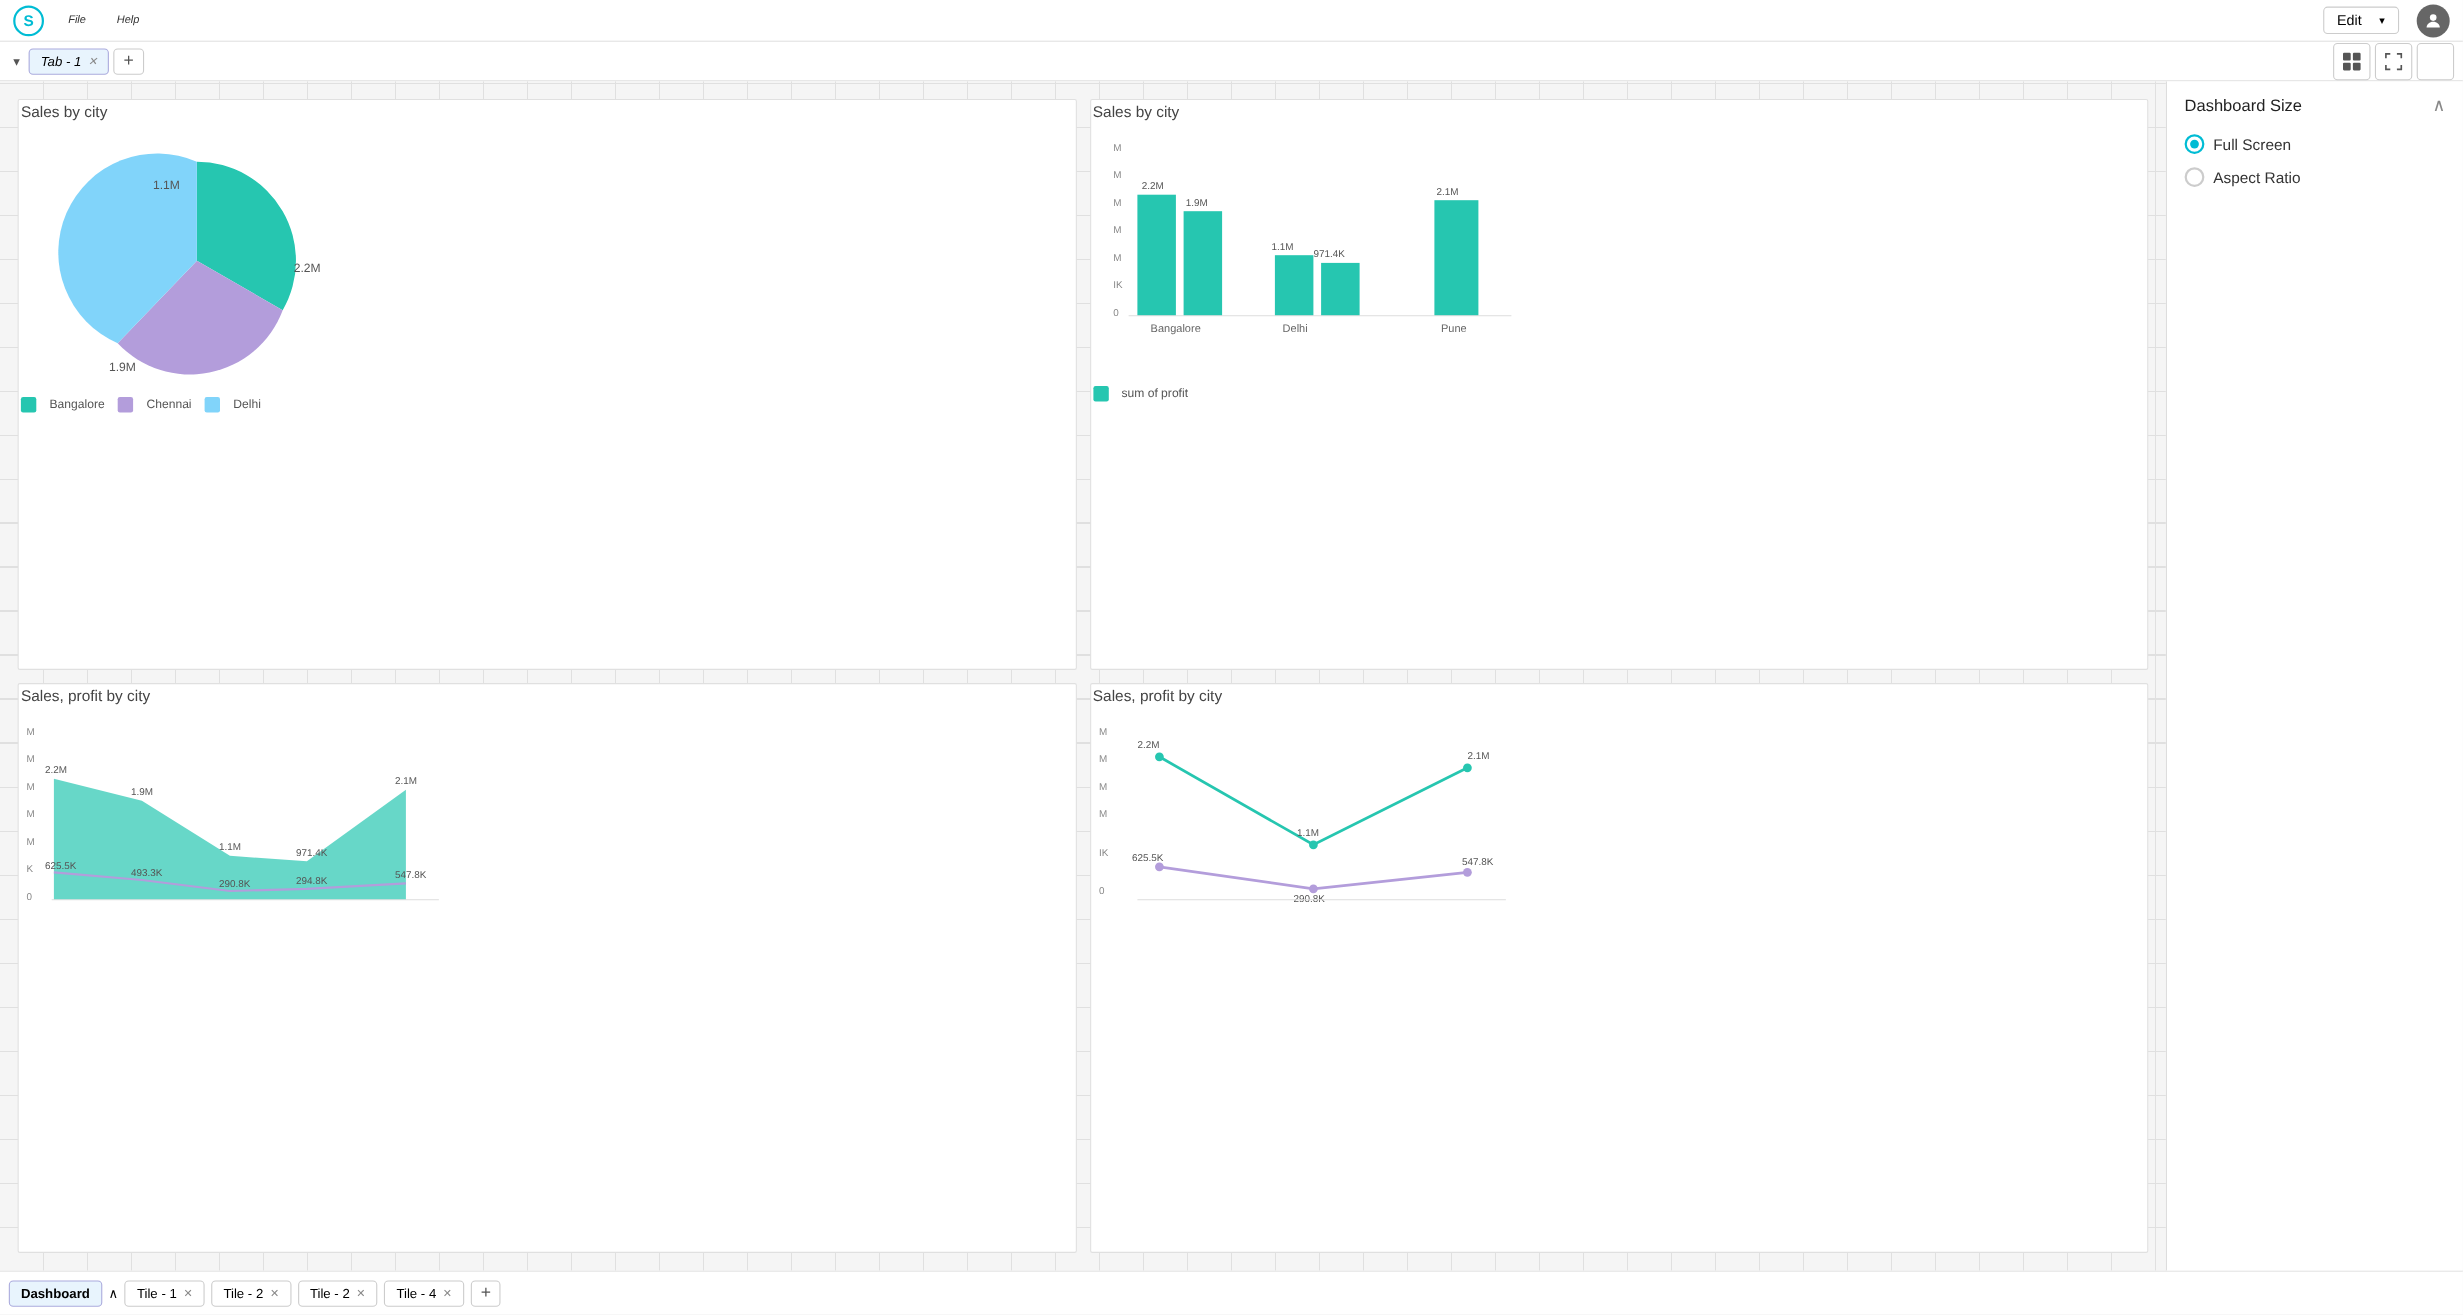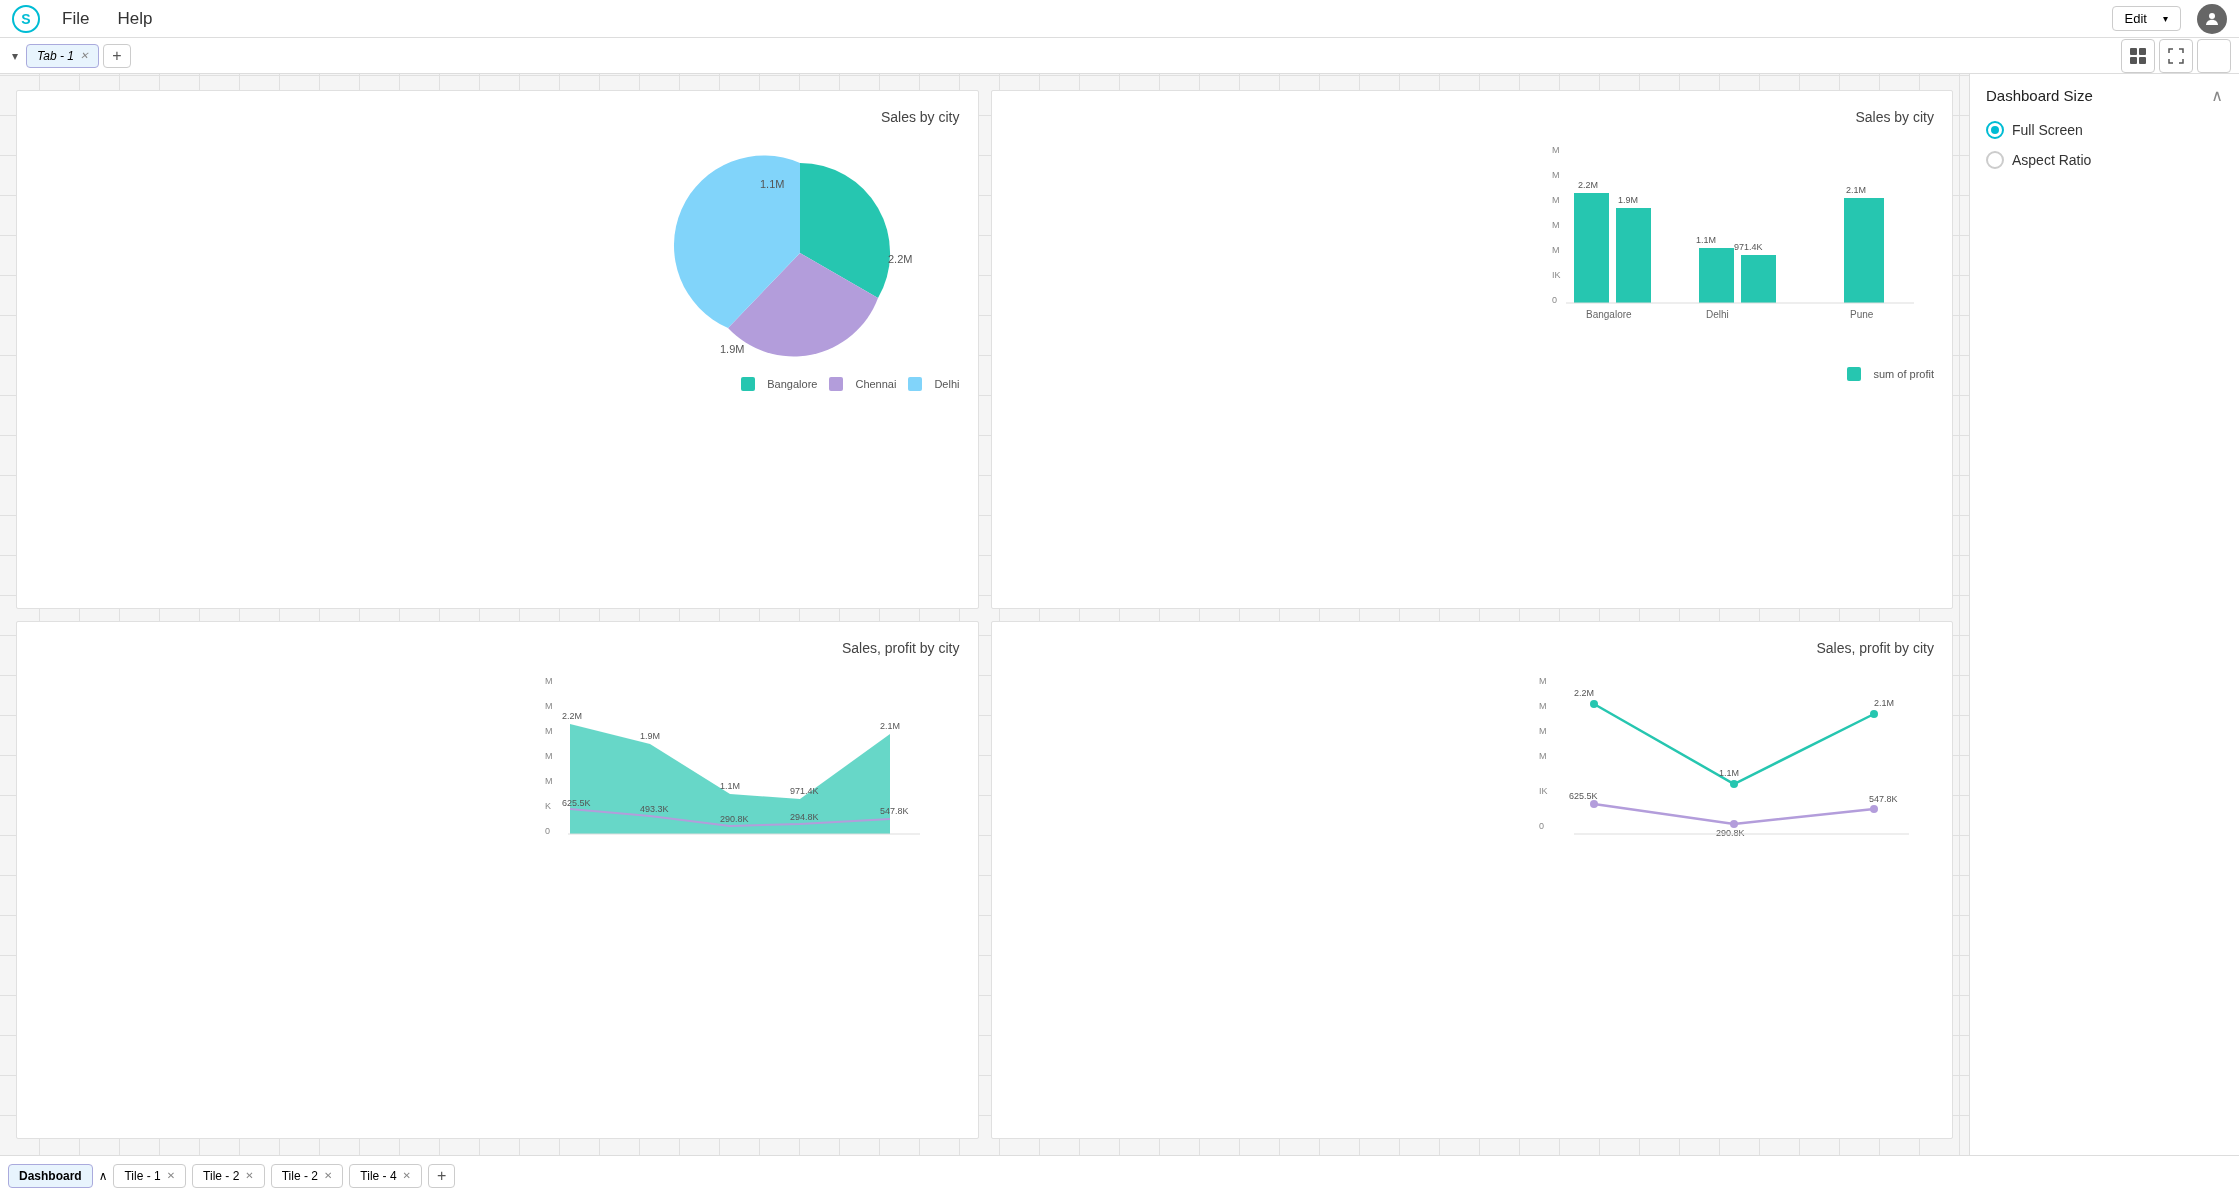--- a/index.html
+++ b/index.html
@@ -3,21 +3,21 @@
   <meta charset="utf-8">
   <style>
     * { box-sizing: border-box; margin: 0; padding: 0; }
     body { font-family: 'Segoe UI', Arial, sans-serif; background: #f5f5f5; overflow: hidden; height: 1195px; width: 2239px; }
 
     
     .menu-bar {
       display: flex; align-items: center; background: #fff; height: 38px;
       border-bottom: 1px solid #ddd; padding: 0 12px; gap: 16px;
     }
-    .menu-item { font-size: 17px; color: #333; cursor: pointer; padding: 4px 6px; }
+    .menu-item { font-size: 10px; color: #333; cursor: pointer; padding: 4px 6px; font-style: italic; }
     .menu-spacer { flex: 1; }
     .edit-btn {
       display: flex; align-items: center; border: 1px solid #ccc; border-radius: 4px;
       padding: 4px 12px; font-size: 13px; cursor: pointer; background: #fff; gap: 16px;
     }
     .edit-btn .chevron { font-size: 10px; }
     .user-avatar {
       width: 30px; height: 30px; border-radius: 50%; background: #666;
       display: flex; align-items: center; justify-content: center; color: #fff; font-size: 13px;
     }
@@ -54,21 +54,21 @@
       ),
       repeating-linear-gradient(
         90deg, transparent, transparent 39px, #e0e0e0 39px, #e0e0e0 40px
       );
       background-color: #f5f5f5;
     }
 
     
     .chart-tile {
       background: #fff; border: 1px solid #e0e0e0; border-radius: 2px;
-      padding: 18px; display: flex; flex-direction: column; align-items: flex-end;
+      padding: 2px; display: flex; flex-direction: column; align-items: flex-start;
       position: relative; min-height: 340px;
     }
     .chart-title { font-size: 14px; color: #444; margin-bottom: 8px; }
 
     
     .side-panel {
       width: 270px; background: #fff; border-left: 1px solid #ddd; padding: 12px 16px;
     }
     .panel-header {
       display: flex; justify-content: space-between; align-items: center;

